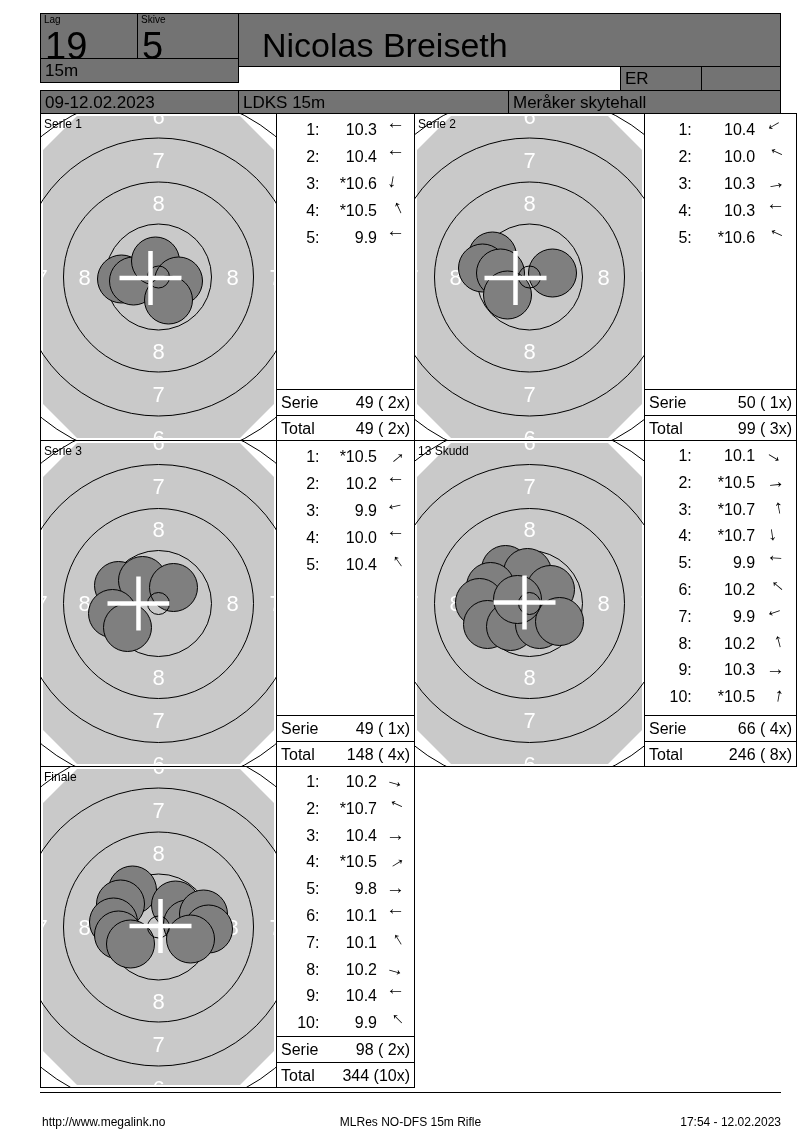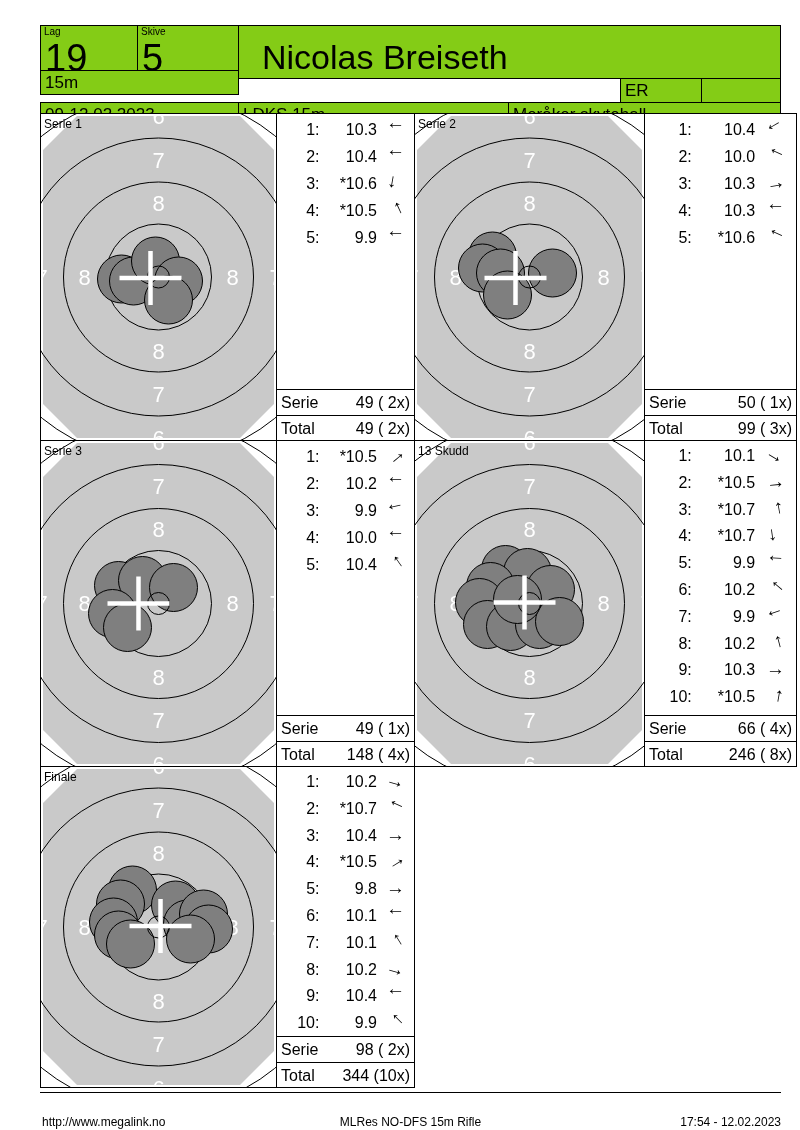--- a/index.html
+++ b/index.html
@@ -1,18 +1,18 @@
 <!DOCTYPE html>
 <html><head>
 <meta charset="utf-8">
 <style>
   html,body{margin:0;padding:0;background:#fff;}
   body{width:800px;height:1130px;font-family:"Liberation Sans",sans-serif;color:#000;}
   #page{position:relative;width:800px;height:1130px;background:#fff;overflow:hidden;}
-  .cell{position:absolute;border:1px solid #000;box-sizing:border-box;background:#84cc16;margin-top:12px;}
+  .cell{position:absolute;border:1px solid #000;box-sizing:border-box;background:#737373;}
   .minilabel{position:absolute;top:0px;left:3px;font-size:10px;line-height:12px;}
   .bigval{position:absolute;bottom:1px;left:4px;font-size:38px;line-height:1;}
   .namev{position:absolute;bottom:4px;left:23px;font-size:34px;line-height:1;}
   .rowtxt{display:block;font-size:17px;line-height:23px;padding-left:4px;white-space:nowrap;}
   .tpanel{position:absolute;border:1px solid #000;box-sizing:border-box;background:#fff;overflow:hidden;}
   .tpanel svg{position:absolute;left:0;top:0;}
   .ptitle{position:absolute;left:3px;top:0px;font-size:12px;line-height:20px;text-align:center;}
   .spanel{position:absolute;border:1px solid #000;box-sizing:border-box;background:#fff;}
   .shotlist{position:absolute;left:0;right:0;top:2px;}
   .srow{display:flex;font-size:16px;}

